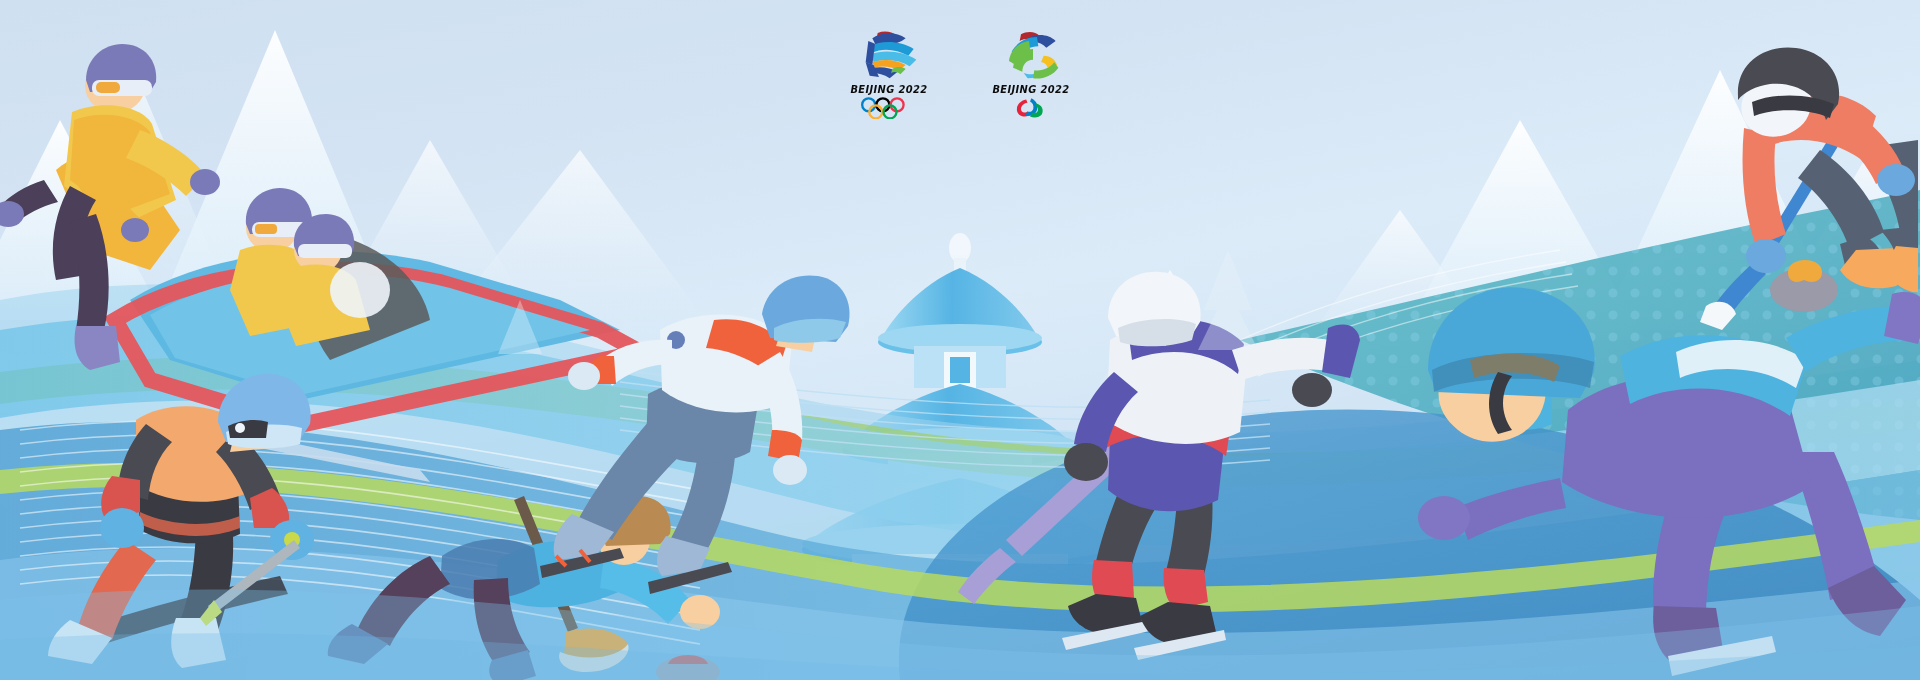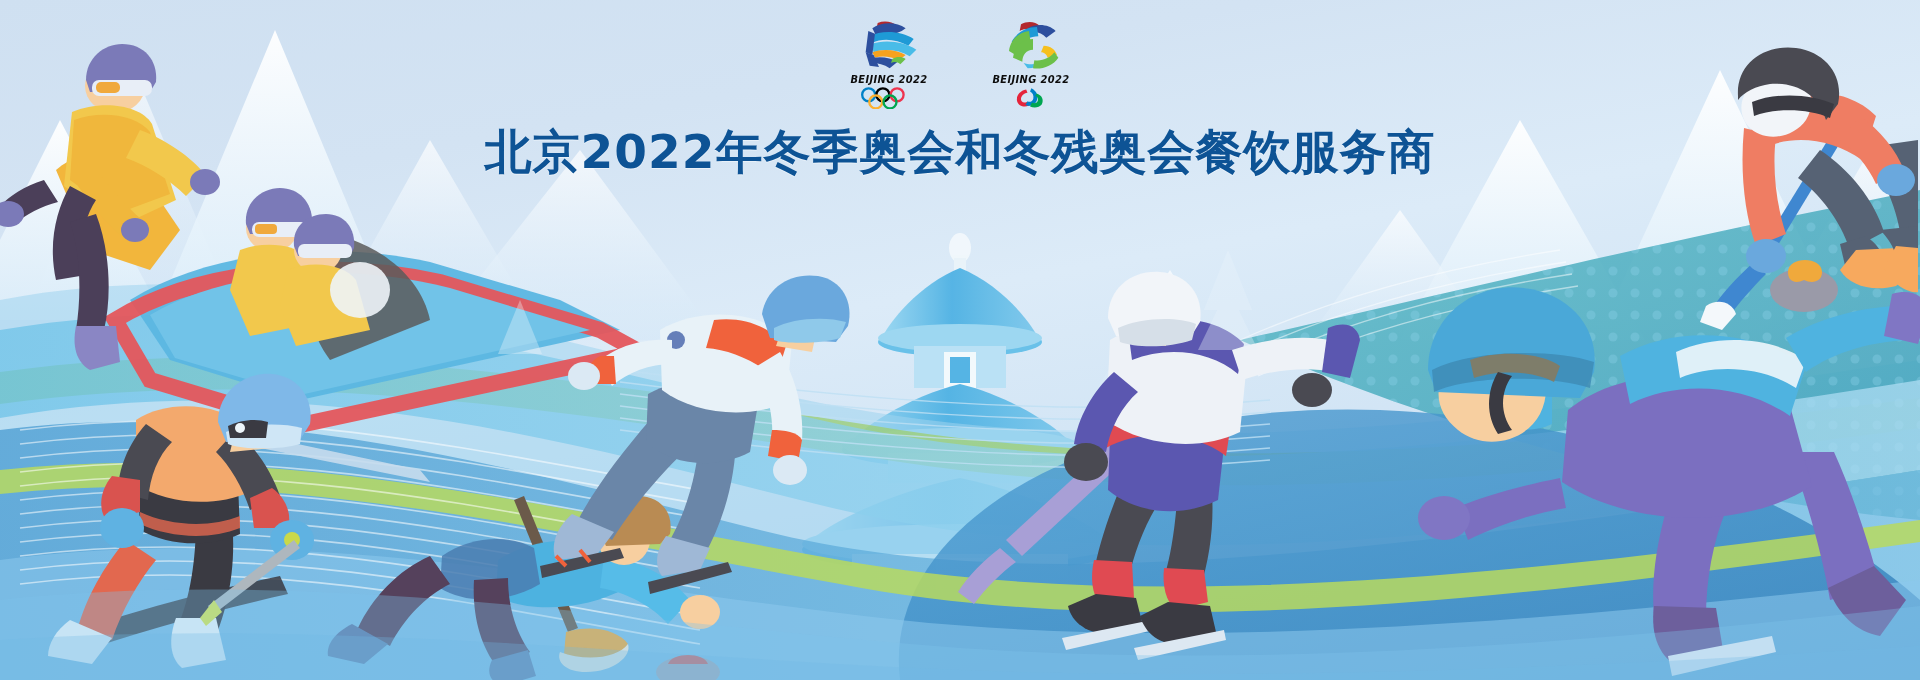--- a/index.html
+++ b/index.html
@@ -10,21 +10,21 @@
   }
   #banner {
     position:relative; width:1920px; height:680px; overflow:hidden;
     background:linear-gradient(170deg,#cfe0f1 0%,#d3e3f3 22%,#dcebf8 45%,#cfe3f4 70%,#bcd9ef 100%);
   }
   .layer { position:absolute; inset:0; }
   .layer svg { display:block; width:1920px; height:680px; }
 
   
   #header {
-    position:absolute; left:0; top:19px; width:1920px; z-index:40;
+    position:absolute; left:0; top:29px; width:1920px; z-index:40;
     display:flex; flex-direction:column; align-items:center;
   }
   #logos { display:flex; gap:46px; align-items:flex-start; height:88px; }
   .logo-unit { width:96px; display:flex; flex-direction:column; align-items:center; }
   .logo-mark { width:74px; height:52px; }
   .logo-word {
     font-family:"DejaVu Sans", sans-serif;
     font-weight:bold; font-style:italic;
     font-size:10.5px; letter-spacing:0.4px; color:#0c0c0c;
     margin-top:2px; white-space:nowrap;
@@ -502,16 +502,15 @@
         <div class="logo-word">BEIJING 2022</div>
         <svg class="logo-emblem" viewBox="0 0 100 34" xmlns="http://www.w3.org/2000/svg">
           <path d="M42 4 C 32 6 26 14 28 22 C 30 29 38 32 46 29 L43 23 C 38 25 34 23 34 19 C 34 14 38 10 44 9 Z" fill="#e5243b"></path>
           <path d="M50 2 C 58 6 62 14 58 22 C 55 28 47 31 41 28 L44 22 C 48 24 52 22 53 18 C 54 13 52 9 48 7 Z" fill="#0081c8"></path>
           <path d="M58 10 C 66 12 70 20 66 27 C 62 32 54 33 48 30 L51 24 C 55 26 59 25 60 21 C 61 17 59 15 56 14 Z" fill="#00a651"></path>
         </svg>
       </div>
 
     </div>
 
-    <h1 id="page-title">北京2022年冬季奥会和冬残奥会餐饮服务商</h1>
   </div>
 
 </div>
 
 </body></html>

